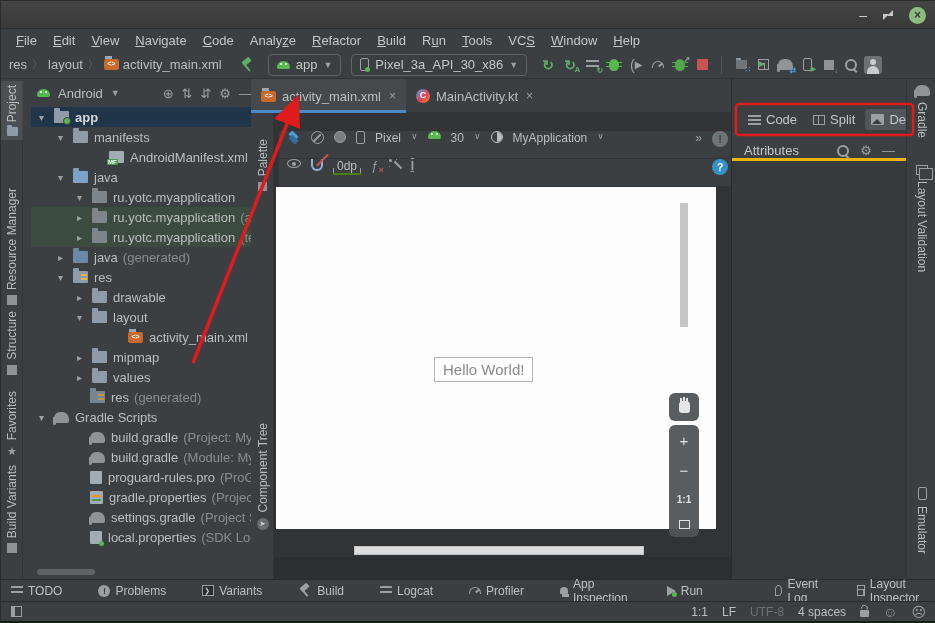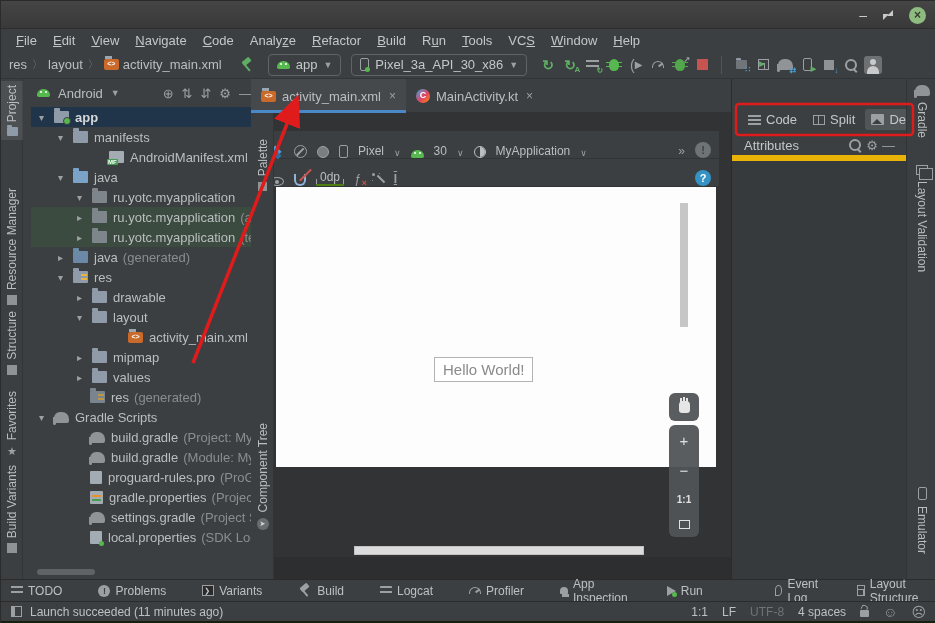--- a/index.html
+++ b/index.html
@@ -102,21 +102,21 @@
   .ic-file { background:#a3abb3; border-radius:1px; height:13px; width:12px; }
   .ic-file.dotg::after { content:""; position:absolute; right:-2px; bottom:-2px; width:5px; height:5px; border-radius:50%; background:#57b84f; }
   .tree-hscroll { position:absolute; left:6px; top:490px; width:58px; height:6px; border-radius:3px; background:#5f6365; }
 
   
   .editor { position:absolute; left:250px; top:78px; width:480px; height:500px; background:#313335; }
   .tabbar { position:absolute; left:0; top:0; width:480px; height:34px; background:#3c3f41; border-bottom:1px solid #323537; display:flex; }
   .etab { display:flex; align-items:center; gap:6px; padding:0 10px; height:34px; position:relative; color:#bbbec0; }
   .etab.active { background:#45494c; box-shadow:inset 0 -3px 0 #4a88c7; }
   .etab .x { color:#9da0a2; font-size:12px; margin-left:2px; }
-  .dtb { position:absolute; left:11px; top:52px; width:457px; height:28px; background:#3c3f41; border-bottom:1px solid #323537; display:flex; align-items:flex-end; padding:0 8px; gap:10px; font-size:12px; }
+  .dtb { position:absolute; left:28px; top:52px; width:457px; height:28px; background:#3c3f41; border-bottom:1px solid #323537; display:flex; align-items:flex-start; padding:0 8px; gap:10px; font-size:12px; }
   .dtb2 { top:80px; }
   .ic-layers { position:relative; width:14px; height:12px; }
   .ic-layers::before { content:""; position:absolute; left:2px; top:0; width:9px; height:9px; background:#4e9fd4; transform:rotate(45deg) scaleY(.6); }
   .ic-layers::after { content:""; position:absolute; left:2px; top:4px; width:9px; height:9px; background:#2e6f9e; transform:rotate(45deg) scaleY(.6); }
   .ic-noslash { position:relative; width:13px; height:13px; border:1.5px solid #9da0a2; border-radius:50%; }
   .ic-noslash::before { content:""; position:absolute; left:0px; top:4.5px; width:10px; height:1.5px; background:#9da0a2; transform:rotate(-45deg); }
   .ic-circle { width:12px; height:12px; border-radius:50%; background:#7a7e80; border:1px solid #9da0a2; }
   .ic-theme { width:12px; height:12px; border-radius:50%; border:1.5px solid #bbbec0; position:relative; overflow:hidden; }
   .ic-theme::before { content:""; position:absolute; left:50%; top:0; width:50%; height:100%; background:#bbbec0; }
   .ic-eye { position:relative; width:14px; height:9px; border:1.5px solid #9da0a2; border-radius:50%; }
@@ -129,21 +129,21 @@
   .ic-fx { color:#9da0a2; font-size:12px; font-style:italic; position:relative; }
   .ic-fx::after { content:"×"; color:#c75450; font-size:9px; font-weight:bold; position:absolute; bottom:-2px; right:-6px; }
   .ic-wand { position:relative; width:13px; height:13px; }
   .ic-wand::before { content:""; position:absolute; left:5px; top:5px; width:10px; height:2px; background:#9da0a2; transform:rotate(45deg); }
   .ic-wand::after { content:""; position:absolute; left:1px; top:0px; width:3px; height:3px; background:#9da0a2; box-shadow:6px -1px 0 -1px #9da0a2, -1px 6px 0 -1px #9da0a2; border-radius:50%; }
   .ic-ibeam { color:#9da0a2; font-size:12px; font-weight:bold; text-decoration:overline underline; }
   .badge { width:16px; height:16px; border-radius:50%; background:#6e7375; color:#3c3f41; font-weight:bold; font-size:11px; display:flex; align-items:center; justify-content:center; }
   .badge.blue { background:#3592c4; color:#fff; }
   .pal-strip { position:absolute; left:0; top:34px; width:23px; height:466px; background:#3c3f41; border-right:1px solid #323537; }
   .vlabel { writing-mode:vertical-rl; transform:rotate(180deg); font-size:12px; color:#bbbec0; }
-  .canvas { position:absolute; left:25px; top:108px; width:440px; height:280px; background:#fdfdfd;text-align:right; }
+  .canvas { position:absolute; left:25px; top:108px; width:440px; height:342px; background:#fdfdfd;text-align:right; }
   .helloworld { position:absolute; left:158px; top:170px; border:1px solid #b3b3b3; color:#8a8a8a; font-size:15px; padding:3px 8px; background:#fff; }
   .vscroll { position:absolute; left:429px; top:124px; width:8px; height:124px; background:#c6c6c6; }
   .hscroll { position:absolute; left:78px; top:359px; width:290px; height:9px; background:#dcdcdc; border:1px solid #c2c2c2; }
   .zoombtn { position:absolute; left:418px; top:314px; width:30px; height:28px; background:rgba(80,84,86,.95); border-radius:6px; display:flex; align-items:center; justify-content:center; }
   .ic-hand { position:relative; width:11px; height:12px; background:#e6e6e6; border-radius:4px 4px 3px 3px; }
   .ic-hand::before { content:""; position:absolute; top:-3px; left:1px; width:2px; height:5px; background:#e6e6e6; box-shadow:3px -1px 0 #e6e6e6, 6px 0 0 #e6e6e6; }
   .zoompanel { position:absolute; left:418px; top:346px; width:30px; height:112px; background:rgba(80,84,86,.95); border-radius:6px; display:flex; flex-direction:column; align-items:center; justify-content:space-around; color:#e0e0e0; }
   .zoompanel .zi { font-size:15px; line-height:1; }
   .zoompanel .ratio { font-size:10px; font-weight:bold; }
   .ic-fit { width:11px; height:9px; border:1.5px solid #e0e0e0; position:relative; }
@@ -152,21 +152,21 @@
   
   .rpanel { position:absolute; left:730px; top:78px; width:175px; height:500px; background:#3c3f41; border-left:1px solid #2b2b2b; }
   .modes { position:absolute; left:10px; top:30px; display:flex; align-items:center; gap:4px; }
   .mode { display:flex; align-items:center; gap:5px; padding:3px 6px; border-radius:3px; color:#c4c7c9; font-size:13px; }
   .mode.active { background:#50555า; background:#505557; }
   .ic-codelines { width:13px; height:10px; background:repeating-linear-gradient(#9da0a2 0 2px, transparent 2px 4px); }
   .ic-split { width:12px; height:10px; border:1px solid #9da0a2; position:relative; }
   .ic-split::before { content:""; position:absolute; left:4px; top:0; width:1px; height:100%; background:#9da0a2; }
   .ic-design { width:13px; height:11px; background:#9da0a2; position:relative; overflow:hidden; border-radius:1px; }
   .ic-design::before { content:""; position:absolute; left:1px; bottom:1px; border-left:5px solid transparent; border-right:5px solid transparent; border-bottom:5px solid #3c3f41; }
-  .attr-head { position:absolute; left:0; top:56px; width:175px; height:26px; display:flex; align-items:center; padding:0 12px; gap:4px; border-bottom:6px solid #eab308; }
+  .attr-head { position:absolute; left:0; top:56px; width:175px; height:26px; display:flex; align-items:flex-end; padding:0 12px; gap:10px; border-bottom:3px solid #eab308; }
   .attr-head .t { flex:1; color:#c4c7c9; }
   .attr-body { position:absolute; left:0; top:82px; width:175px; height:418px; background:#373a3c; }
 
   
   .rstrip { position:absolute; left:905px; top:78px; width:30px; height:500px; background:#3c3f41; border-left:1px solid #323537; }
   .vtab-r { position:absolute; left:0; width:30px; display:flex; flex-direction:column; align-items:center; gap:6px; }
   .vtab-r .vtxt { writing-mode:vertical-rl; font-size:12px; color:#bbbec0; }
   .ic-lv { width:12px; height:10px; border:1px solid #9da0a2; position:relative; }
   .ic-lv::before { content:""; position:absolute; left:2px; top:2px; width:12px; height:10px; background:#3c3f41; border:1px solid #9da0a2; }
 
@@ -666,27 +666,26 @@
         <span class="bic bic-run"></span>
         <span>Run</span>
       </div>
     <span style="margin-left:auto"></span>
     <div class="titem">
         <span class="bic bic-event"></span>
         <span>Event Log</span>
       </div>
     <div class="titem" style="margin-right:6px">
         <span class="bic bic-linsp"></span>
-        <span>Layout Structure</span>
+        <span>Layout Inspector</span>
       </div>
   </div>
 
   <div class="statusbar">
     <span class="ic-twstack"></span>
-    <span>Launch succeeded (11 minutes ago)</span>
     <div class="sright">
       <span>1:1</span>
       <span>LF</span>
       <span class="dim">UTF-8</span>
       <span>4 spaces</span>
       <span class="ic-lock"></span>
       <span class="face">☺</span>
       <span class="face">☹</span>
     </div>
   </div>

